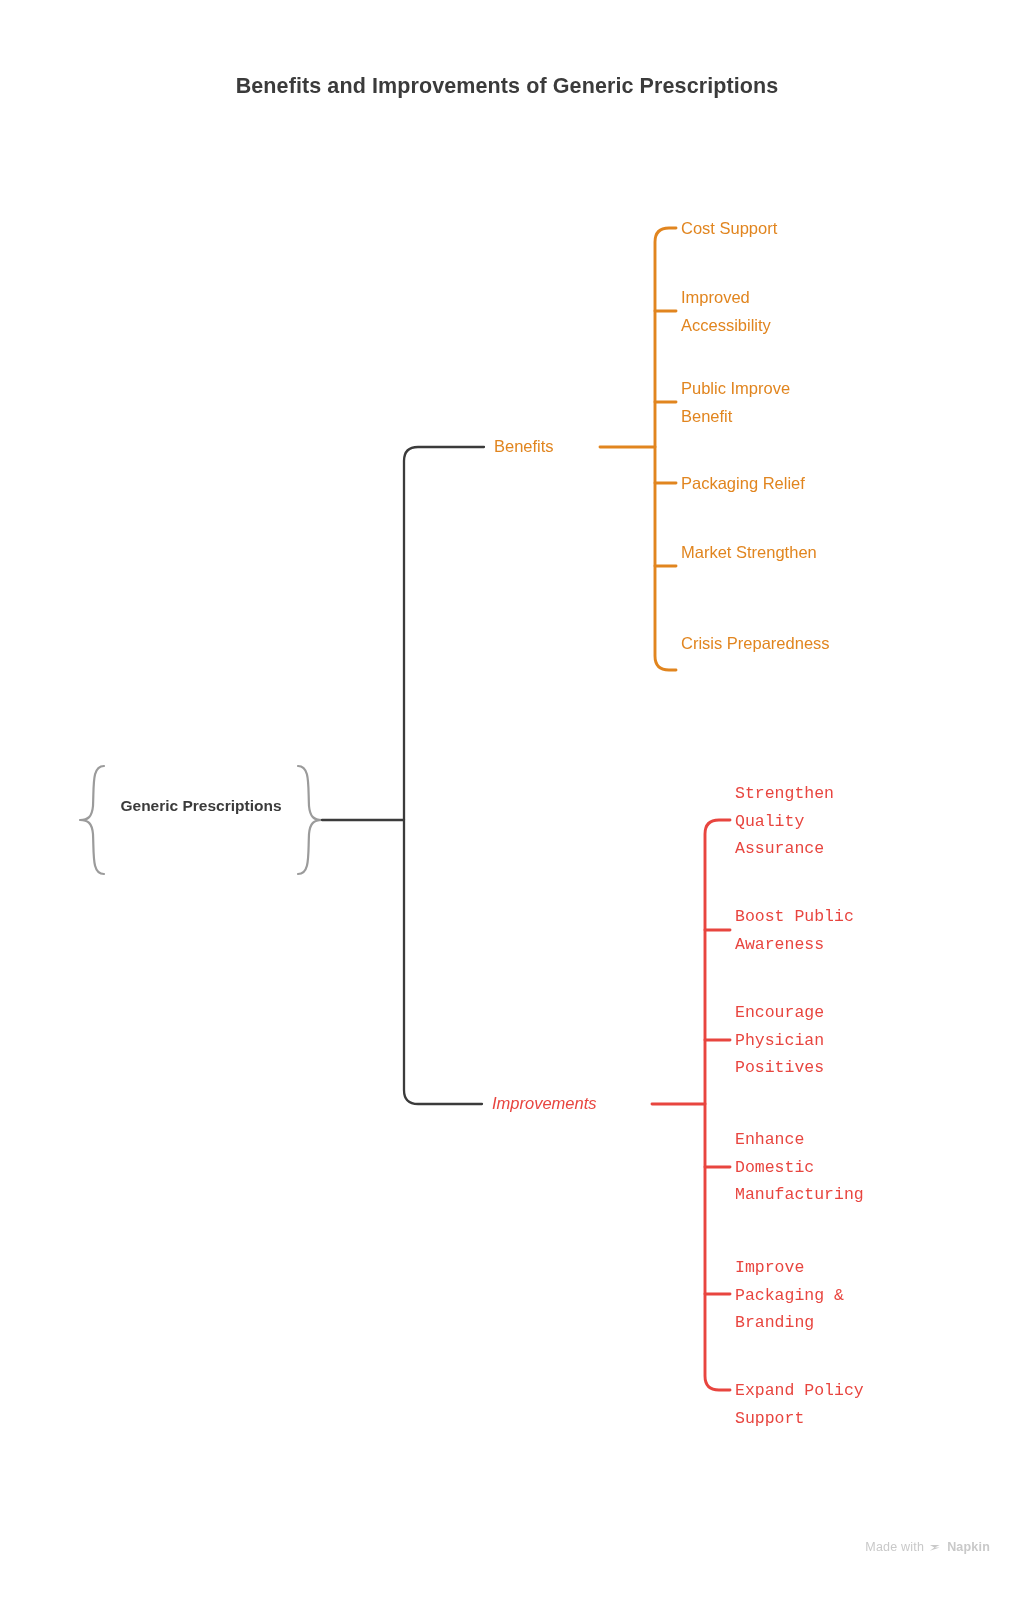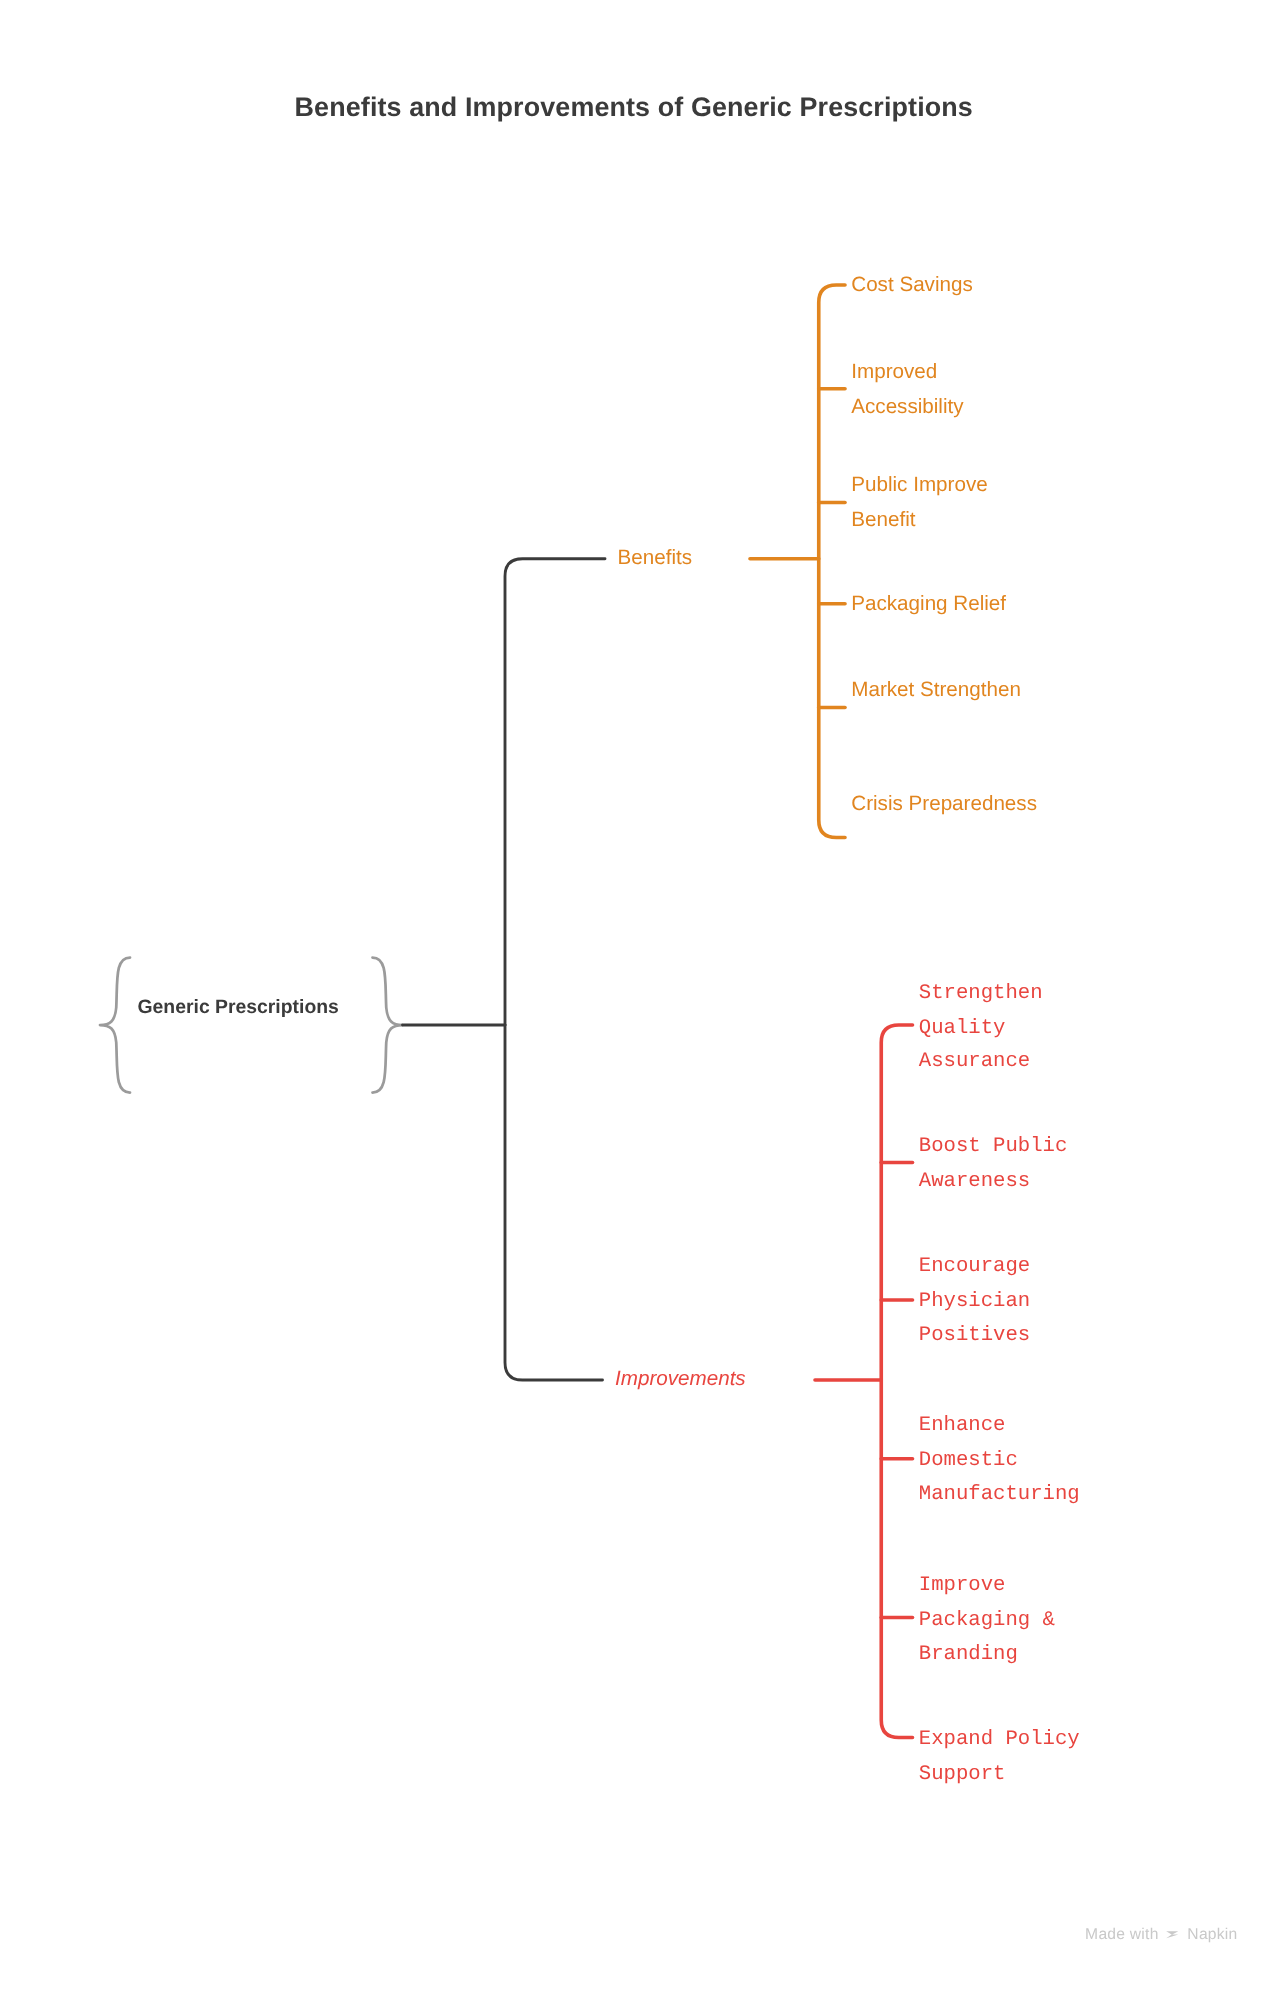--- a/index.html
+++ b/index.html
@@ -44,20 +44,21 @@
     height: 1600px;
     pointer-events: none;
   }
 
   
   .root-label {
     position: absolute;
     left: 110px;
     top: 794px;
     width: 182px;
+    text-align: center;
     font-size: 15.5px;
     font-weight: bold;
     color: #3b3b3b;
     line-height: 23px;
   }
 
   
   .mid-label {
     position: absolute;
     font-size: 16.5px;
@@ -90,21 +91,21 @@
     position: absolute;
     right: 24px;
     bottom: 46px;
     display: flex;
     align-items: center;
     gap: 5px;
     font-size: 12.5px;
     color: #c9c9c9;
     letter-spacing: 0.2px;
   }
-  .footer .brand { font-weight: normal; color: #c9c9c9; }
+  .footer .brand { font-weight: bold; color: #c9c9c9; }
   .footer .mark { display: inline-block; width: 13px; height: 13px; }
 </style>
 </head>
 <body>
 
 <div id="stage">
 
   <div class="title">Benefits and Improvements of Generic Prescriptions</div>
 
   <svg id="wires" viewBox="0 0 1014 1600" width="1014" height="1600" xmlns="http://www.w3.org/2000/svg">
@@ -151,21 +152,21 @@
       <path d="M 705 1167 L 730 1167"></path>
       <path d="M 705 1294 L 730 1294"></path>
     </g>
   </svg>
 
   <div class="root-label">Generic Prescriptions</div>
 
   <div class="mid-label mid-positives">Benefits</div>
   <div class="mid-label mid-improvements">Improvements</div>
 
-  <div class="leaf orange" style="top:215px">Cost Savings</div>
+  <div class="leaf orange" style="top:215px">Cost Support</div>
   <div class="leaf orange" style="top:284px; width:140px">Improved Accessibility</div>
   <div class="leaf orange" style="top:375px; width:150px">Public Improve Benefit</div>
   <div class="leaf orange" style="top:470px">Packaging Relief</div>
   <div class="leaf orange" style="top:539px; width:140px">Market Strengthen</div>
   <div class="leaf orange" style="top:630px; width:150px">Crisis Preparedness</div>
 
   <div class="leaf red" style="top:780px; width:118px">Strengthen Quality Assurance</div>
   <div class="leaf red" style="top:903px; width:140px">Boost Public Awareness</div>
   <div class="leaf red" style="top:999px; width:110px">Encourage Physician Positives</div>
   <div class="leaf red" style="top:1126px; width:150px">Enhance Domestic Manufacturing</div>

